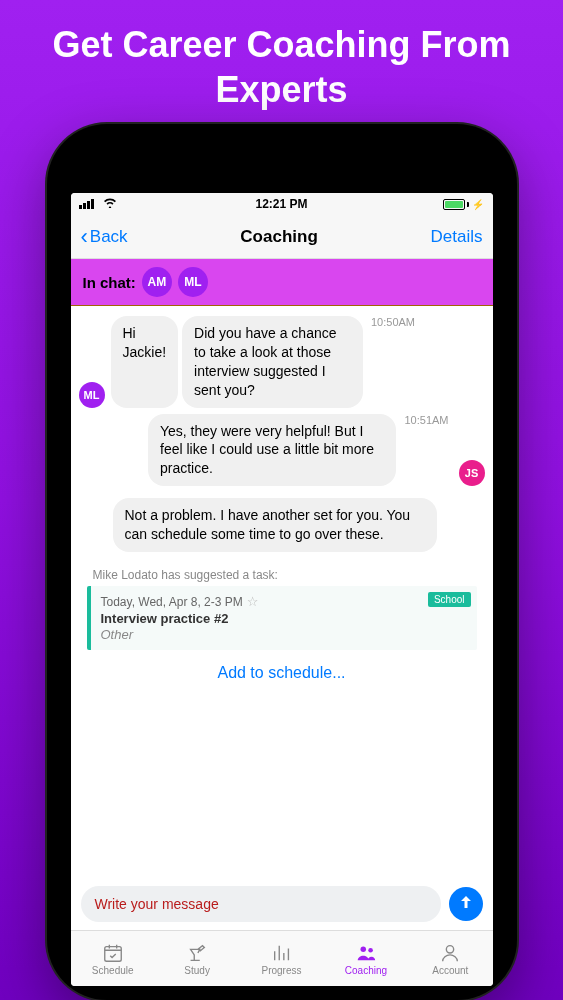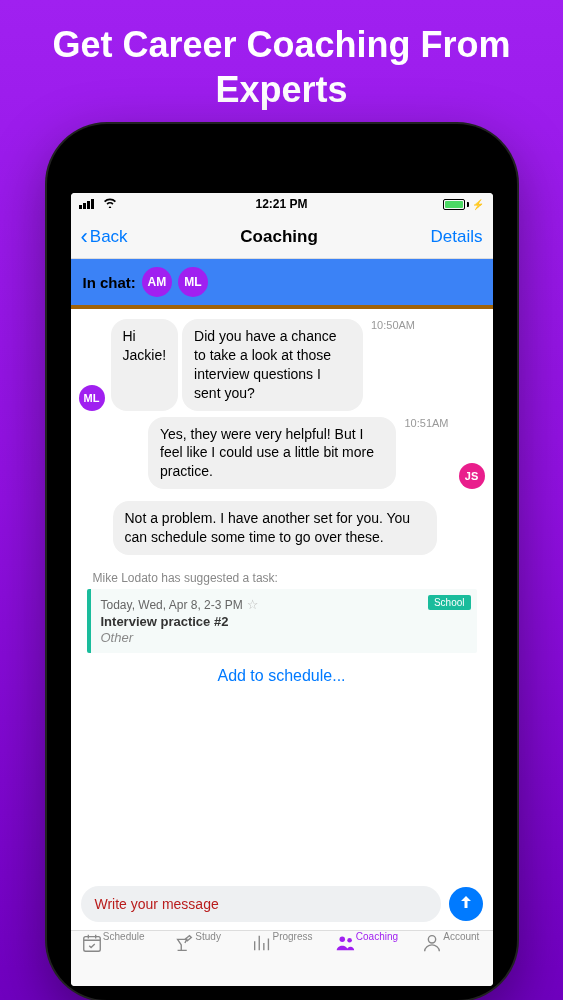--- a/index.html
+++ b/index.html
@@ -100,22 +100,22 @@
     }
     .nav-back { color: #007aff; font-size: 17px; display: flex; align-items: center; gap: 2px; }
     .nav-back-chevron { font-size: 22px; font-weight: 300; }
     .nav-title { font-size: 17px; font-weight: 600; color: #000; }
     .nav-details { color: #007aff; font-size: 17px; }
     .in-chat-row {
       display: flex;
       align-items: center;
       padding: 8px 12px;
       gap: 6px;
-      border-bottom: 4px solid #a16207;
-      background: #3b82f6;
+      border-bottom: 1px solid #a16207;
+      background: #d946ef;
     }
     .in-chat-label { font-size: 15px; font-weight: 600; color: #000; }
     .avatar {
       width: 30px;
       height: 30px;
       border-radius: 50%;
       background: #a020f0;
       color: #fff;
       font-size: 12px;
       font-weight: 600;
@@ -203,21 +203,22 @@
     }
     .tab-bar {
       height: 56px;
       border-top: 1px solid #ddd;
       background: #f9f9f9;
       display: flex;
     }
     .tab {
       flex: 1;
       display: flex;
-      flex-direction: row;
+      flex-direction: column;
+      align-items: center;
       justify-content: center;
       gap: 0;
       font-size: 10px;
       color: #888;
     }
     .tab.active { color: #a020f0; }
     .tab-icon { font-size: 20px; height: 24px; display: flex; align-items: center; }
     .star-outline { color: #bbb; font-size: 13px; }
   </style>
 </head>
@@ -267,21 +268,21 @@
         <div class="avatar">AM</div>
         <div class="avatar">ML</div>
       </div>
 
       <div class="chat-area">
 
         <div class="msg-group">
           <div class="avatar small">ML</div>
           <div class="msg-col">
             <div class="bubble">Hi Jackie!</div>
-            <div class="bubble">Did you have a chance to take a look at those interview questions I sent you?</div>
+            <div class="bubble">Did you have a chance to take a look at those interview suggested I sent you?</div>
             <div class="msg-time">10:50AM</div>
           </div>
         </div>
 
         <div class="msg-group right">
           <div class="avatar small pink">JS</div>
           <div class="msg-col">
             <div class="bubble">Yes, they were very helpful! But I feel like I could use a little bit more practice.</div>
             <div class="msg-time">10:51AM</div>
           </div>

